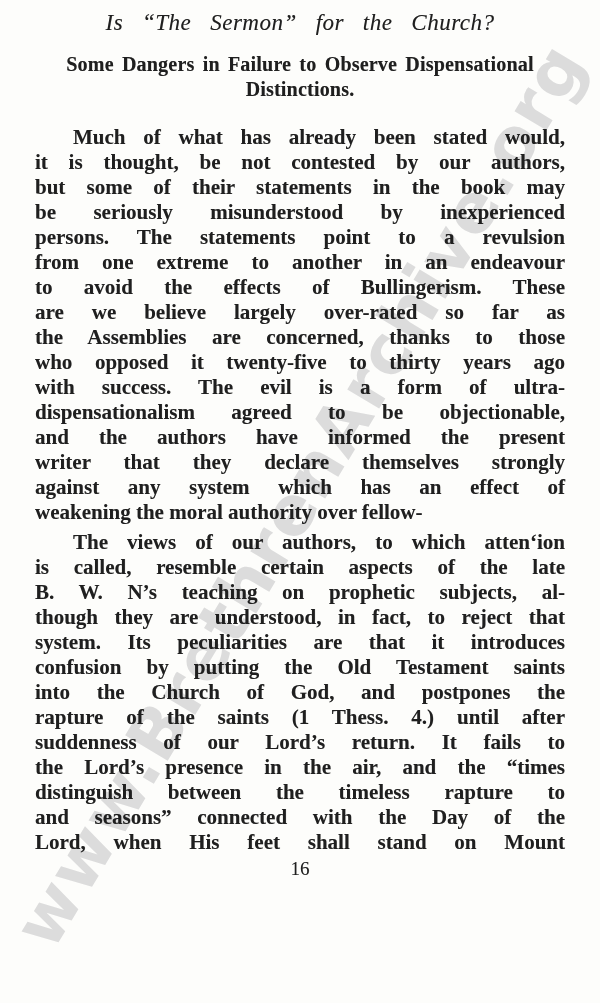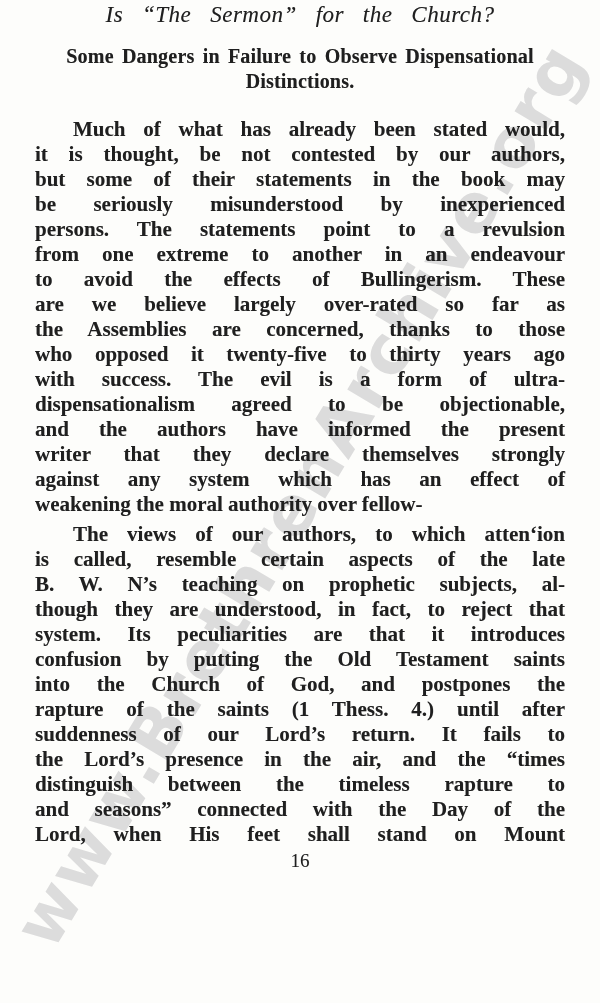--- a/index.html
+++ b/index.html
@@ -23,21 +23,21 @@
     font-size: 68px;
     letter-spacing: 2px;
     white-space: nowrap;
     color: var(--watermark, #dcdcdc);
     z-index: 0;
     user-select: none;
   }
   .content {
     position: relative;
     z-index: 1;
-    padding: 0 35px 0 35px;
+    padding: 8px 35px 0 35px;
   }
   .running-title {
     text-align: center;
     font-style: italic;
     font-size: 23px;
     line-height: 30px;
     word-spacing: 0.55em;
     letter-spacing: 0.5px;
     text-shadow: 0.2px 0.2px 0 rgba(0,0,0,0.35);
   }

